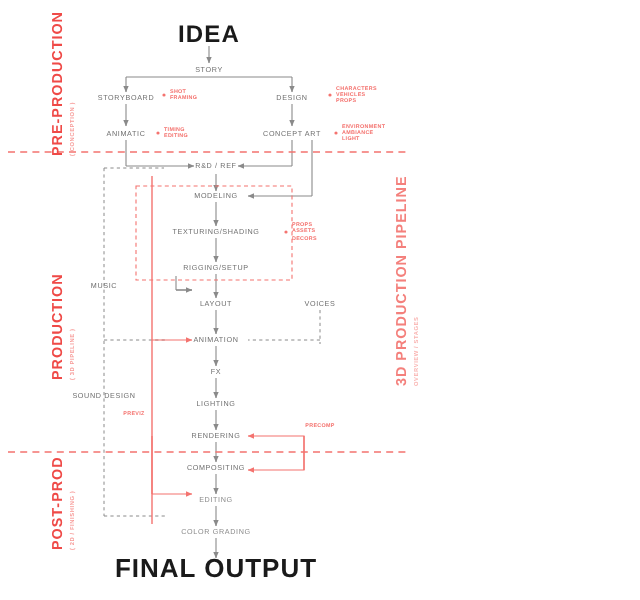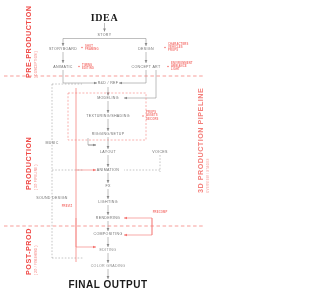--- a/index.html
+++ b/index.html
@@ -16,24 +16,24 @@
   .node{
     position:absolute;
     transform:translate(-50%,-50%);
     white-space:nowrap;
     color:#6e6e6e;
     font-size:3.6px;
     letter-spacing:.32px;
     text-align:center;
   }
   .node.idea{
-    color:#1a1a1a;font-size:10px;font-weight:bold;letter-spacing:.6px;font-family:Liberation Serif, serif;
+    color:#1a1a1a;font-size:12px;font-weight:bold;letter-spacing:.6px;
   }
   .node.final{
-    color:#1a1a1a;font-size:10px;font-weight:bold;letter-spacing:.5px;
+    color:#1a1a1a;font-size:13px;font-weight:bold;letter-spacing:.5px;
   }
   .node.dim{color:#8a8a8a;}
 
   .redlabel{
     position:absolute;
     transform:translate(0,-50%);
     white-space:nowrap;
     color:#f4736f;
     font-size:2.7px;
     font-weight:bold;

